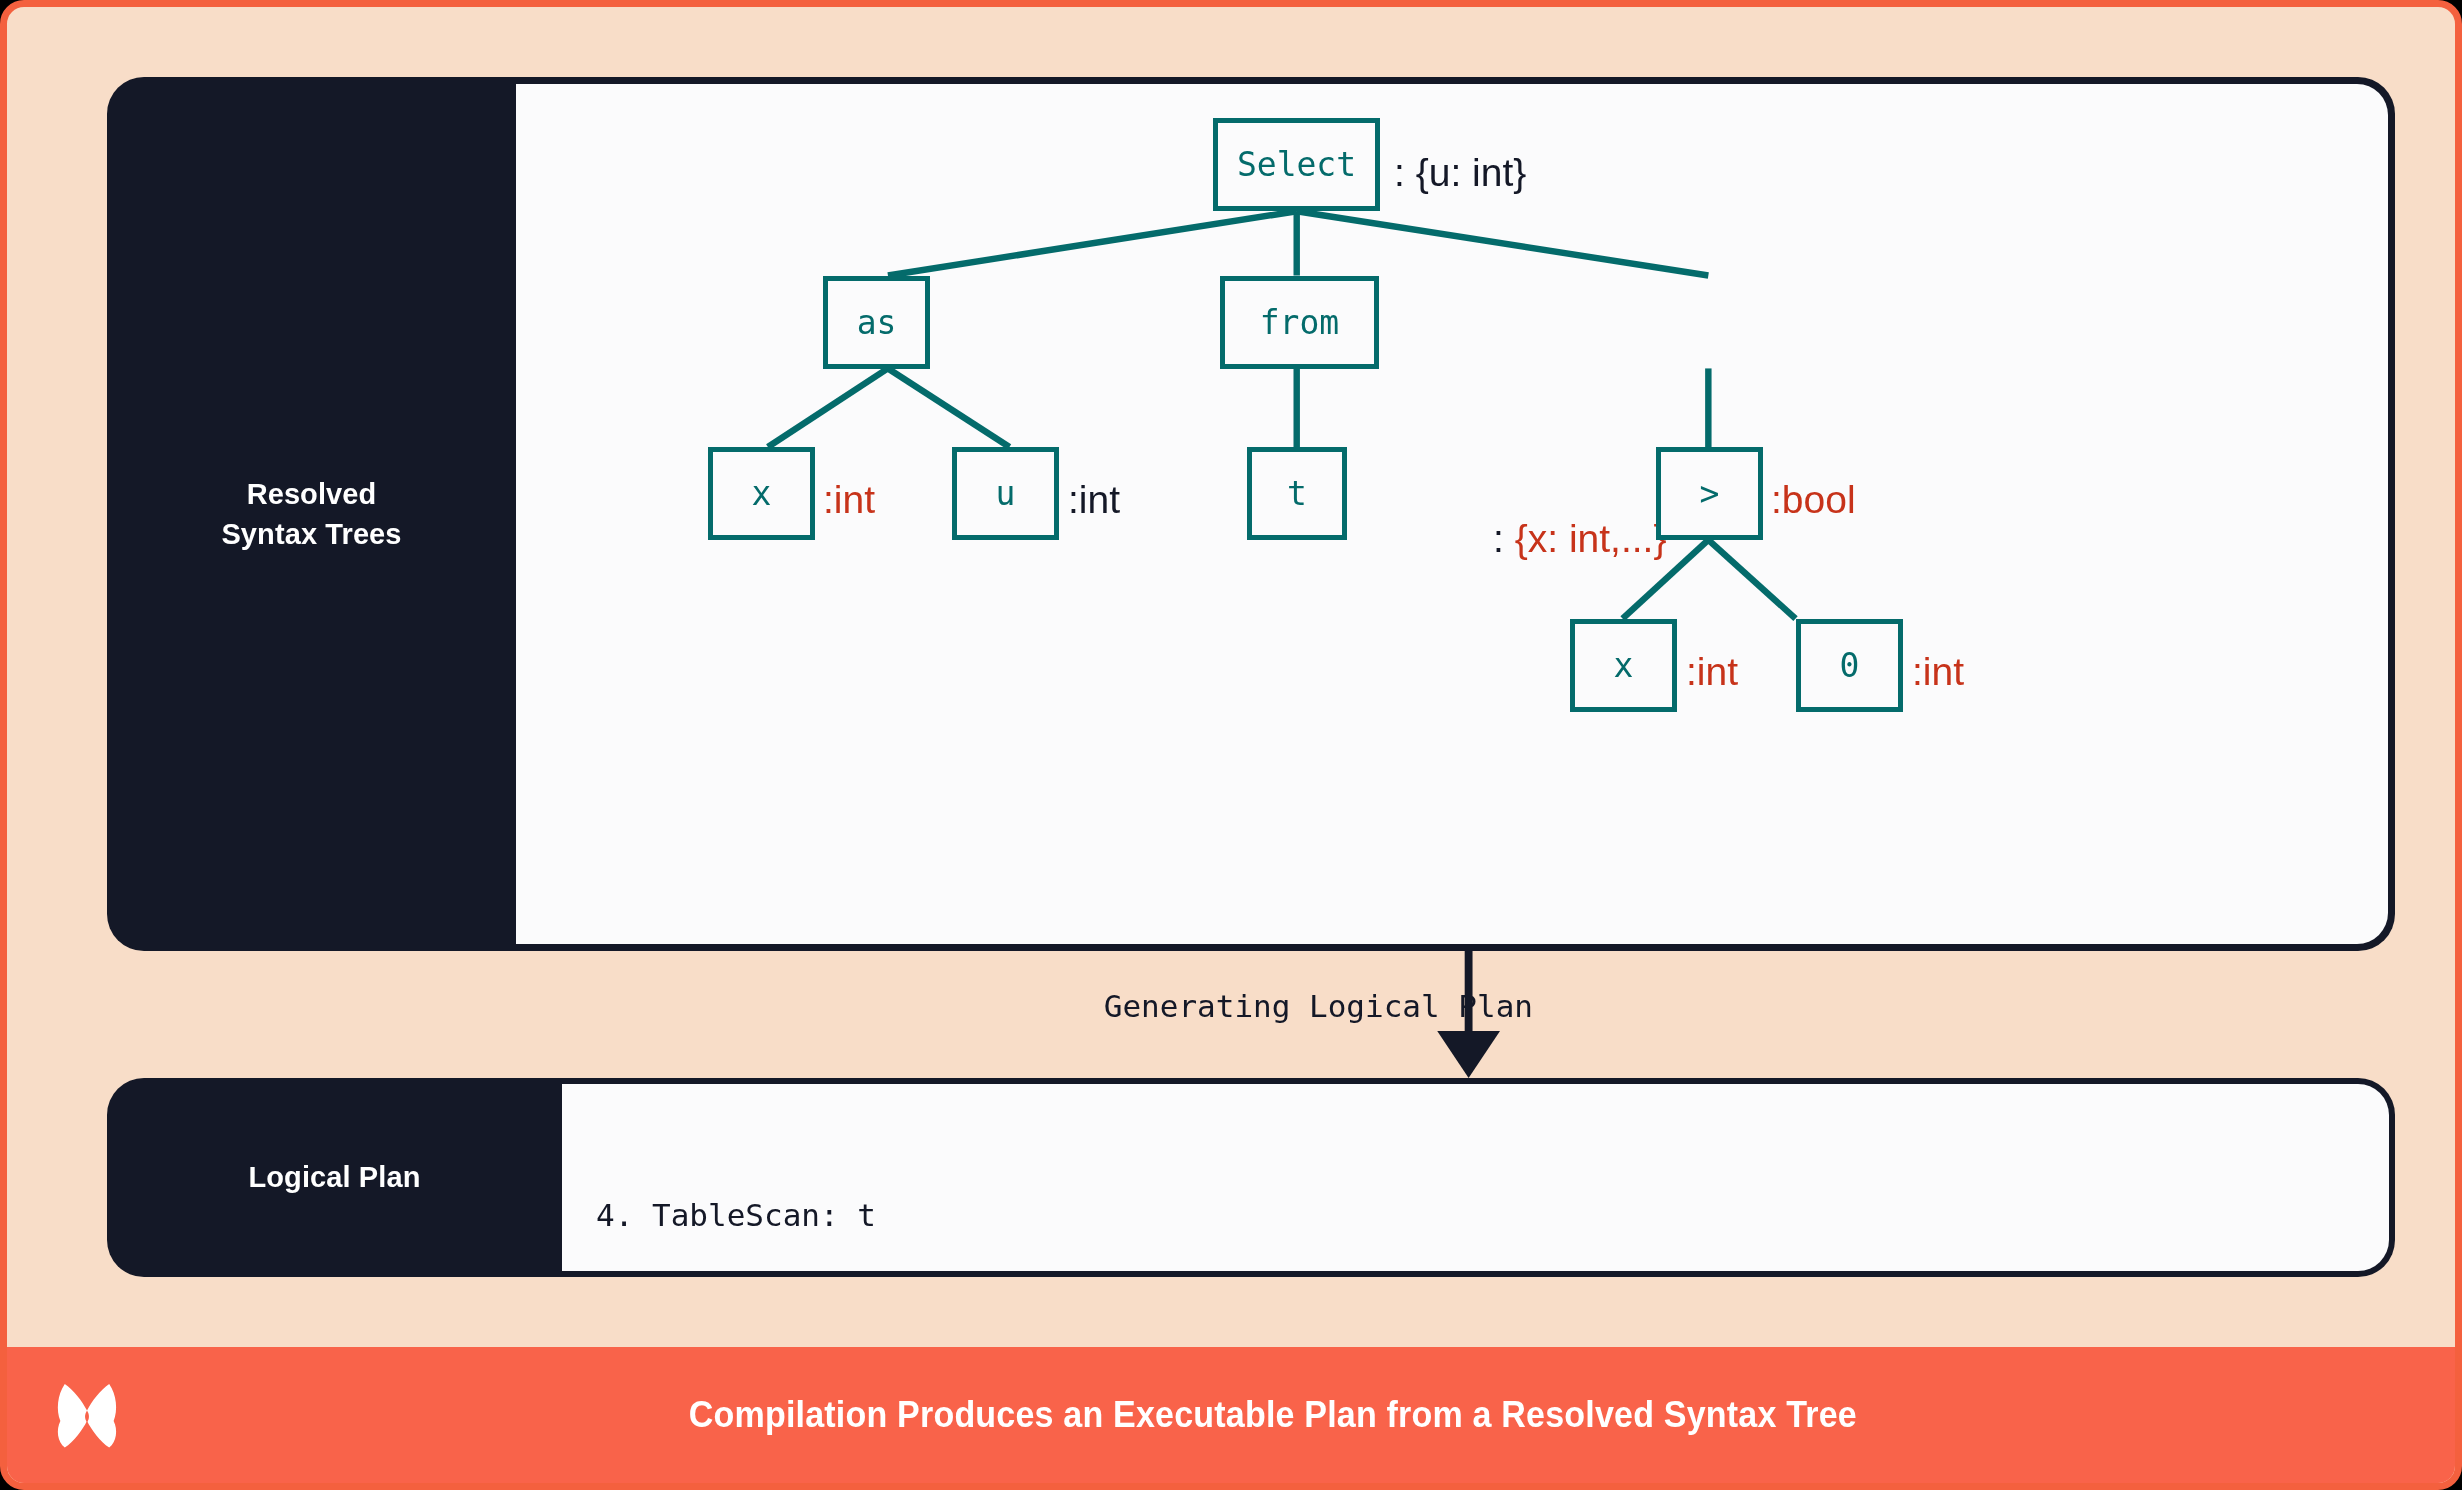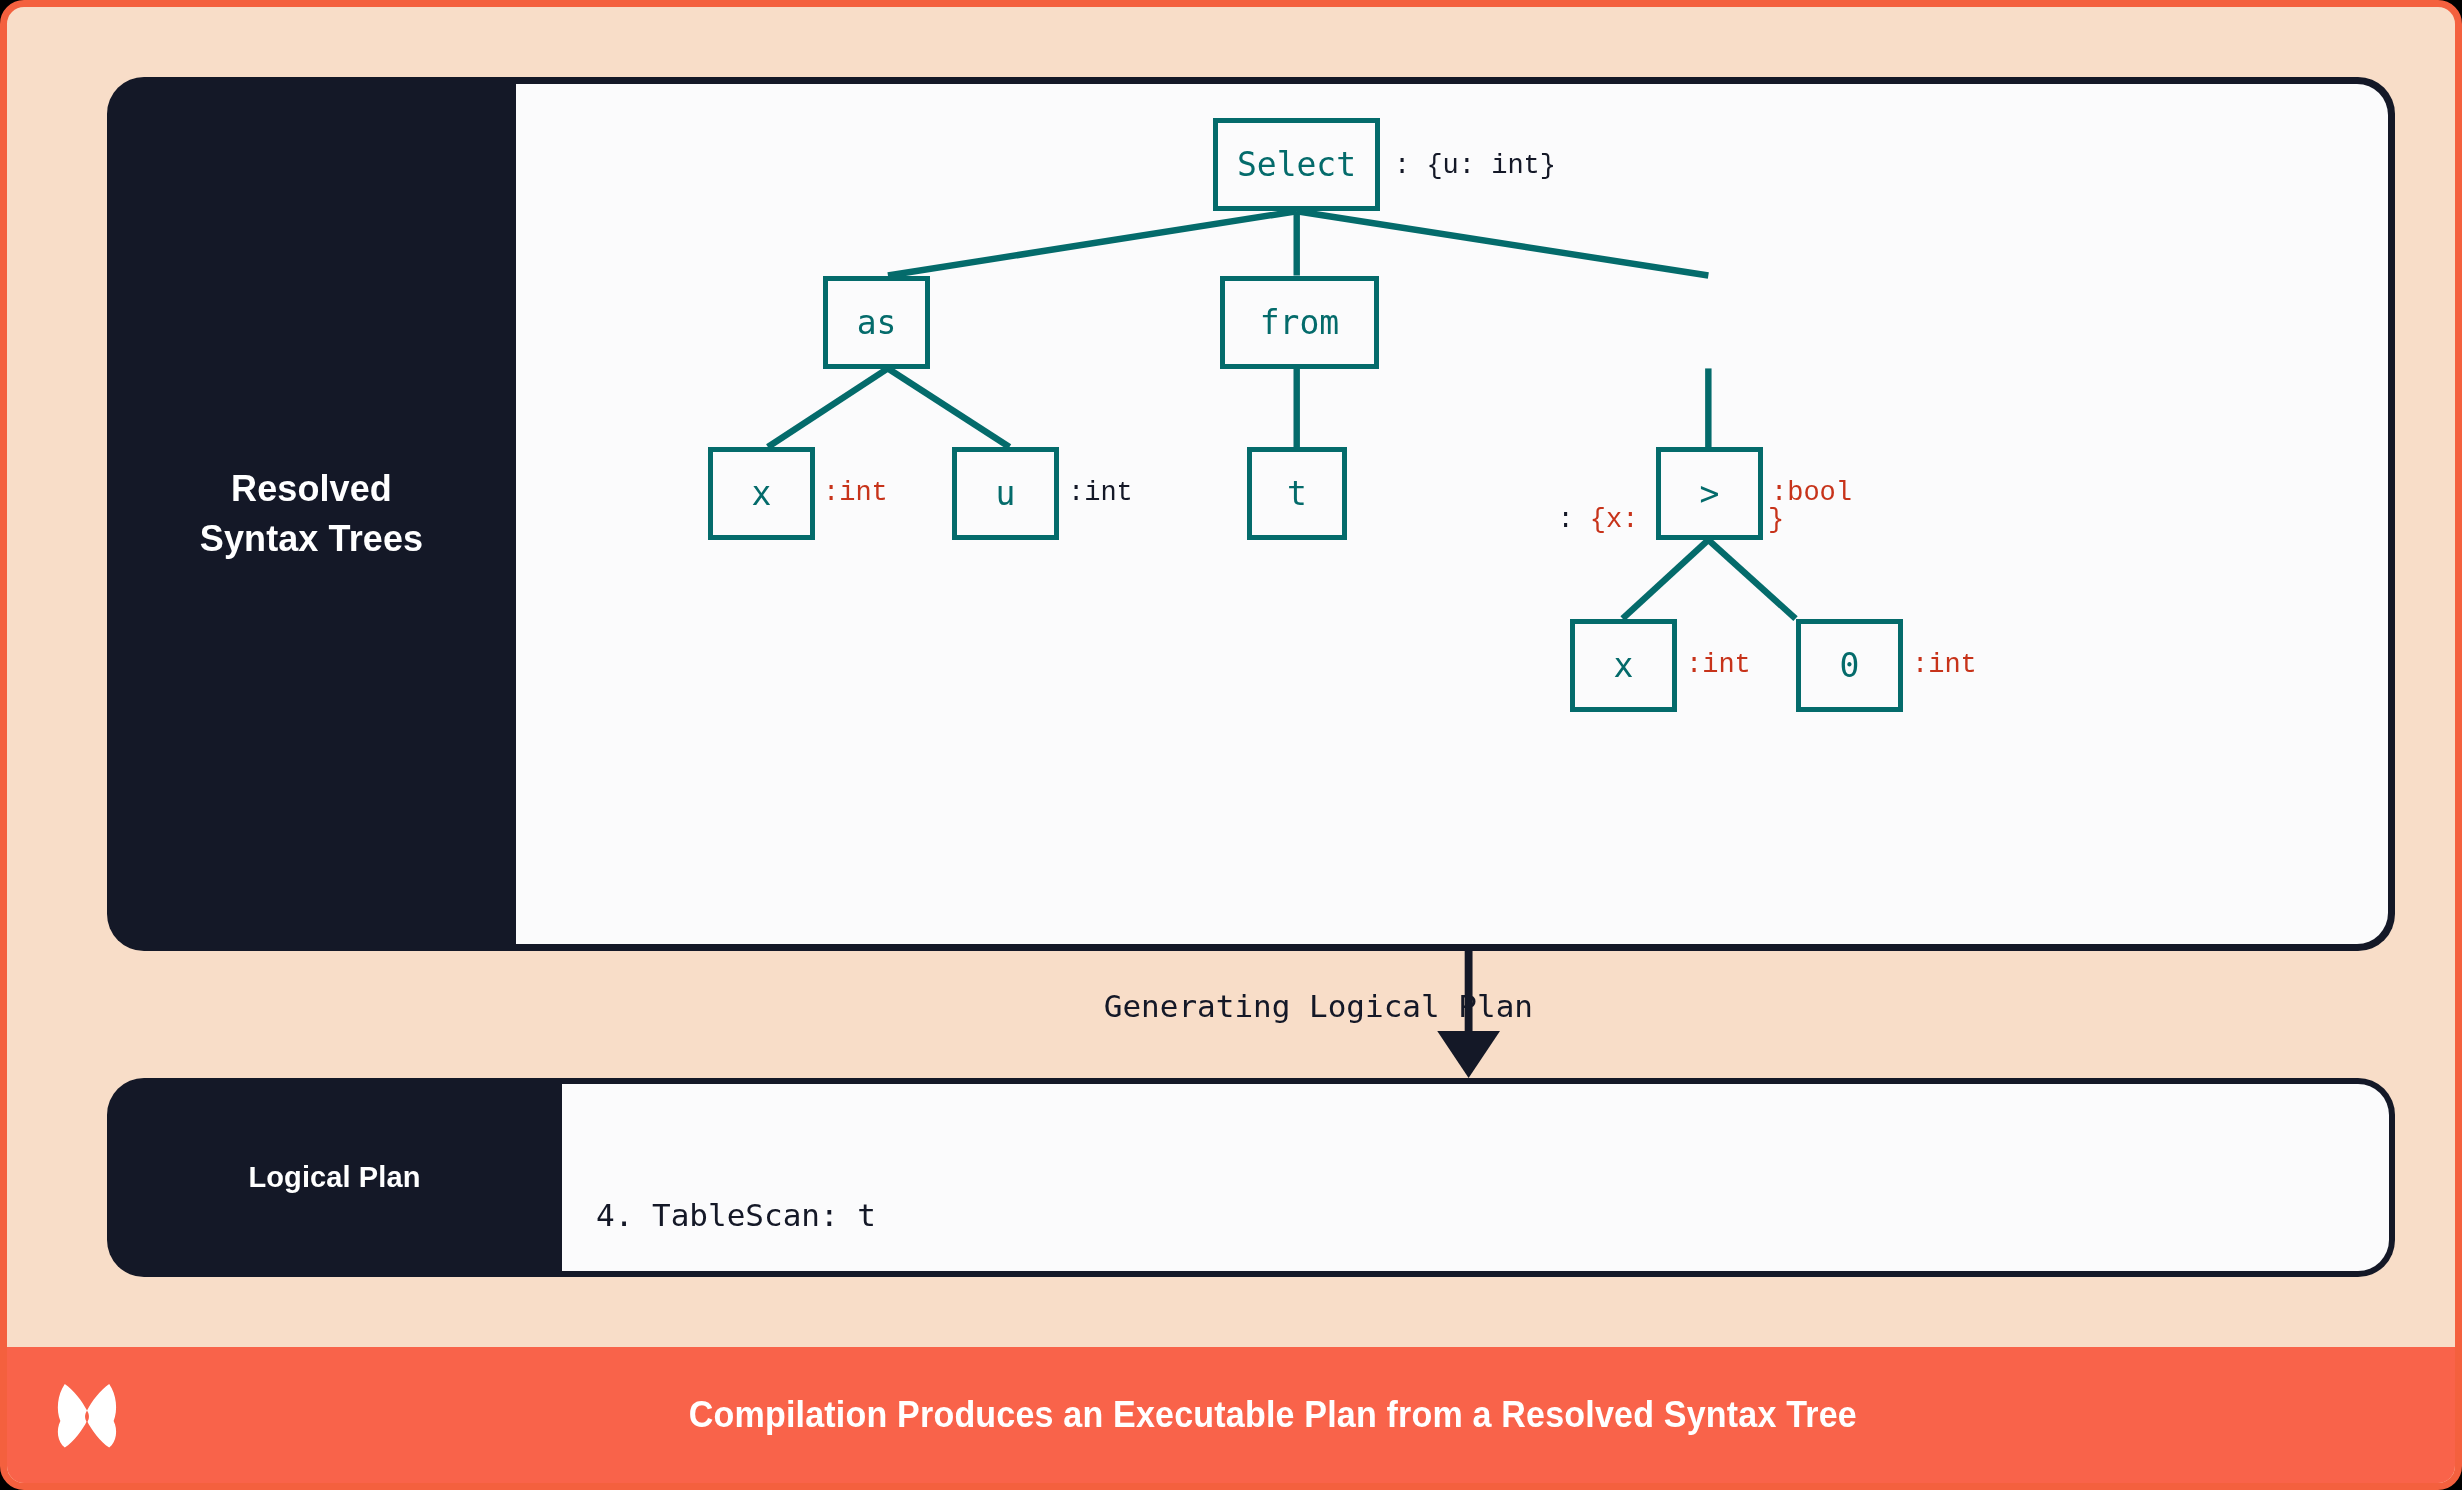--- a/index.html
+++ b/index.html
@@ -62,21 +62,21 @@
     justify-content: center;
     color: #FFFFFF;
     font-family: "Liberation Sans", sans-serif;
     font-weight: bold;
     text-align: center;
     line-height: 1.38;
     letter-spacing: 0.1px;
   }
   #panel-rst .panel-label {
     width: 409px;
-    font-size: 36px;
+    font-size: 29px;
   }
   #panel-plan .panel-label {
     width: 455px;
     font-size: 29px;
   }
   .panel-body {
     flex: 1 1 auto;
     position: relative;
     background: #FBFBFC;
     margin: 5.7px 5.7px 5.7px 0;
@@ -109,22 +109,22 @@
     align-items: center;
     justify-content: center;
     color: #046B6B;
     font-family: "DejaVu Sans Mono", "Liberation Mono", monospace;
     font-size: 33px;
     line-height: 1;
     z-index: 2;
   }
   .ann {
     position: absolute;
-    font-family: Liberation Mono, monospace;
-    font-size: 27px;
+    font-family: Liberation Sans, sans-serif;
+    font-size: 39px;
     line-height: 1;
     white-space: pre;
     z-index: 2;
   }
   .ann.dark { color: #141827; }
   .ann.red  { color: #C7331A; }
   .ann.mix  { color: #141827; }
   .ann.mix .red-part { color: #C7331A; }
 
   

